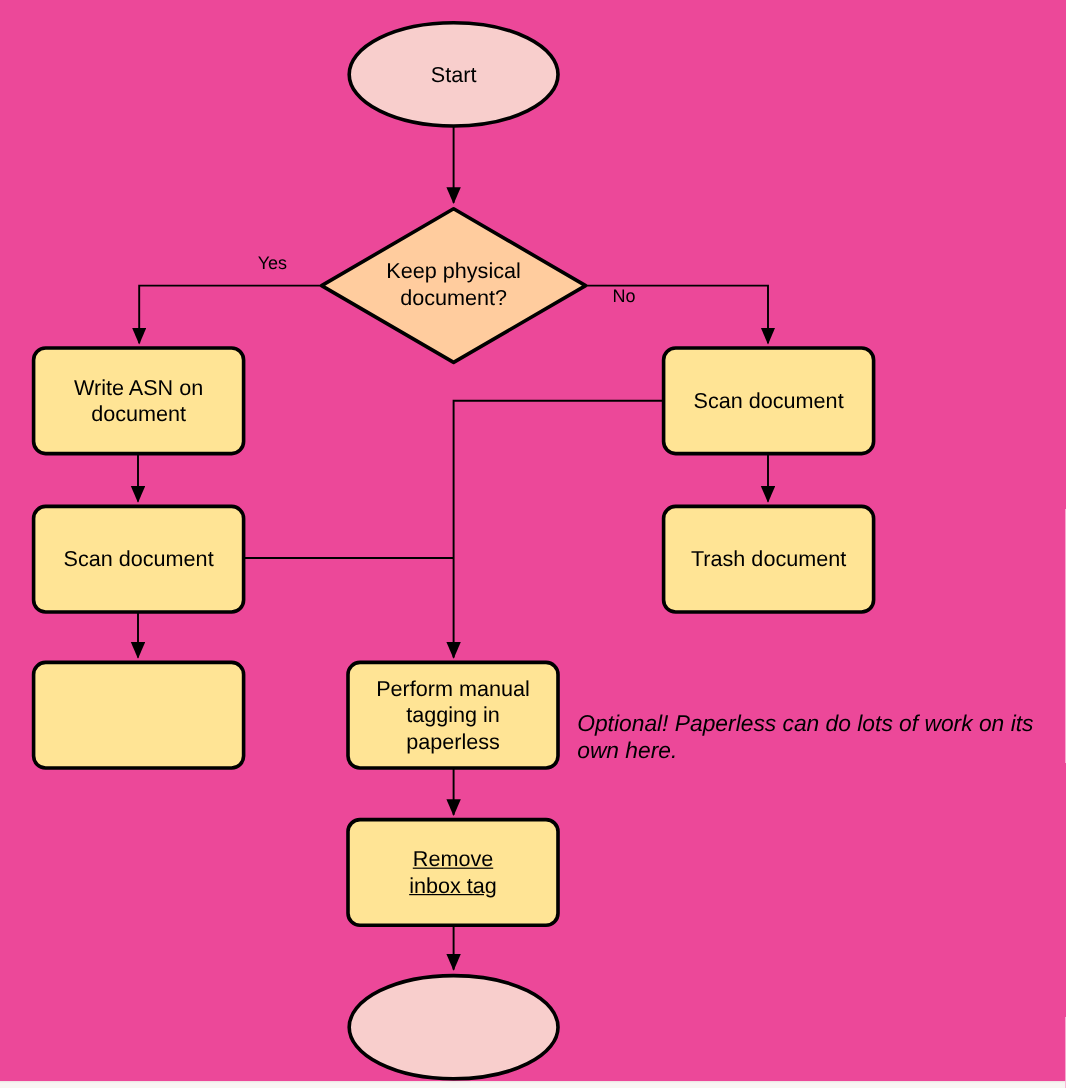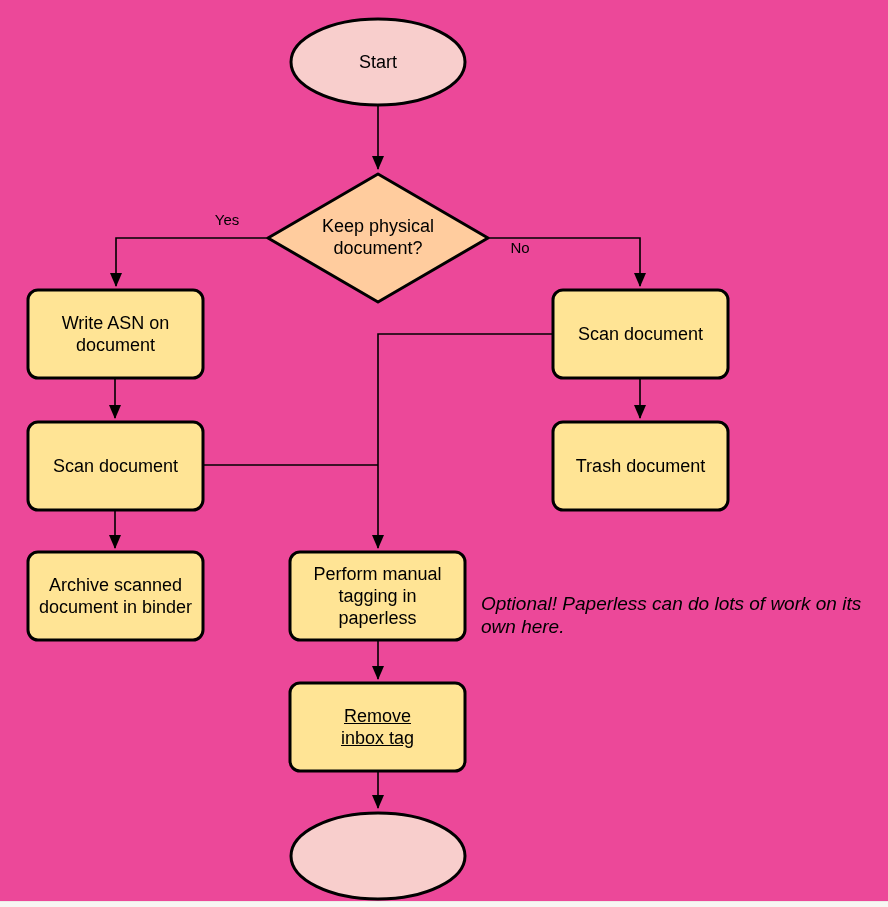--- a/index.html
+++ b/index.html
@@ -100,21 +100,20 @@
   </svg>
 
   <div class="lbl" style="left:290px; top:18px; width:176px; height:88px;">Start</div>
 
   <div class="lbl" style="left:303px; top:172px; width:150px; height:130px;">Keep physical document?</div>
 
   <div class="lbl" style="left:45px; top:290px; width:141px; height:88px;">Write ASN on document</div>
 
   <div class="lbl" style="left:28px; top:422px; width:175px; height:88px;">Scan document</div>
 
-  <div class="lbl" style="left:33px; top:552px; width:165px; height:88px;">Archive scanned document in binder</div>
 
   <div class="lbl" style="left:553px; top:290px; width:175px; height:88px;">Scan document</div>
 
   <div class="lbl" style="left:305px; top:552px; width:145px; height:88px;">Perform manual tagging in paperless</div>
 
   <div class="lbl" style="left:553px; top:422px; width:175px; height:88px;">Trash document</div>
 
   <div class="lbl" style="left:320px; top:683px; width:115px; height:88px;text-decoration:underline;">Remove inbox tag</div>
 
 

